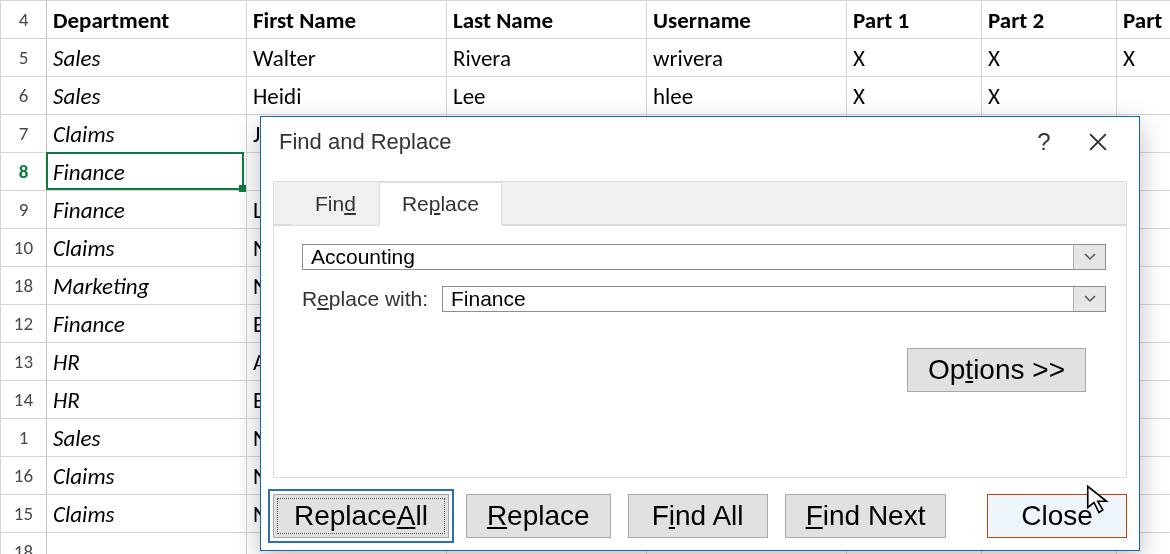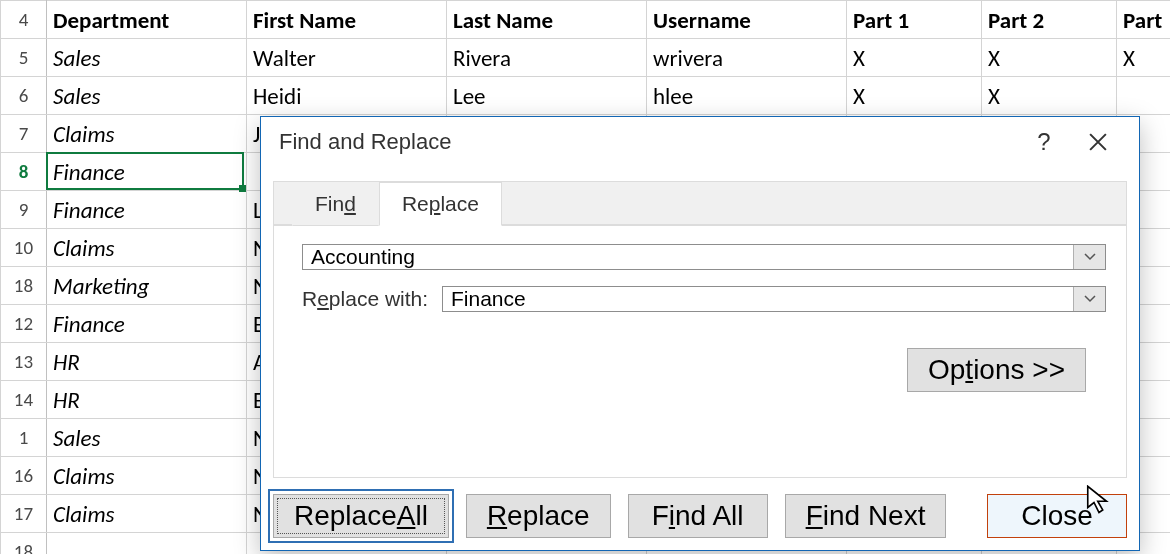--- a/index.html
+++ b/index.html
@@ -387,21 +387,21 @@
           <th class="rowhdr">16</th>
           <td class="dept-col">Claims</td>
           <td>N</td>
           <td></td>
           <td></td>
           <td></td>
           <td></td>
           <td></td>
         </tr>
         <tr>
-          <th class="rowhdr">17</th>
+          <th class="rowhdr">15</th>
           <td class="dept-col">Claims</td>
           <td>N</td>
           <td></td>
           <td></td>
           <td></td>
           <td></td>
           <td></td>
         </tr>
         <tr>
           <th class="rowhdr">18</th>

